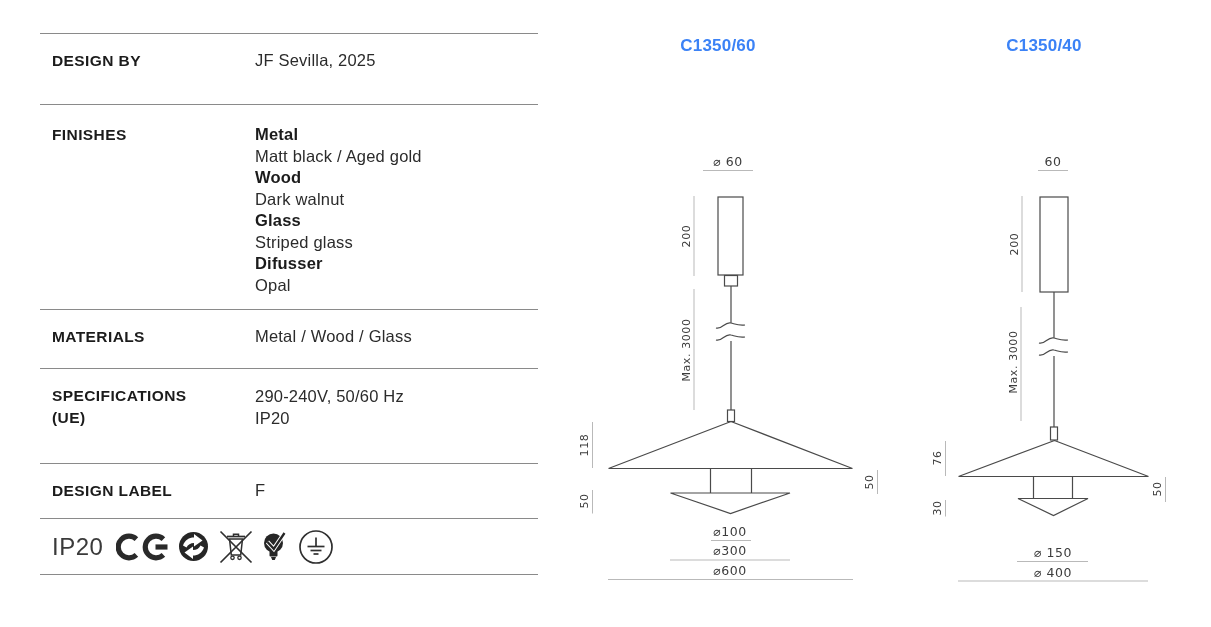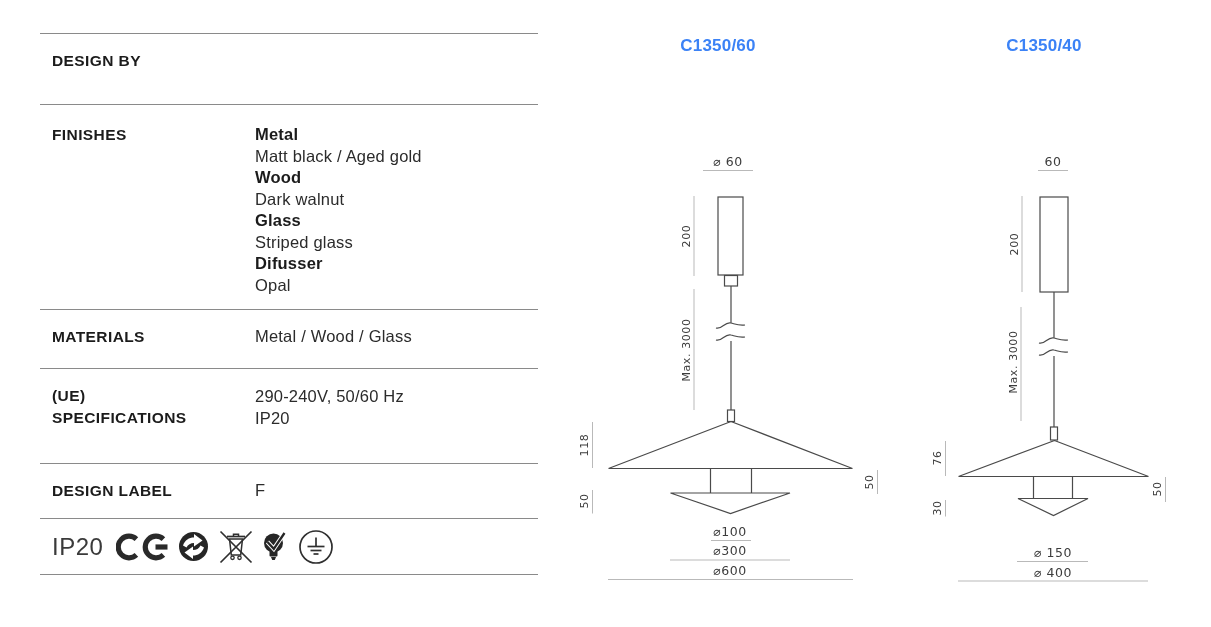--- a/index.html
+++ b/index.html
@@ -36,20 +36,21 @@
 </style>
 </head>
 <body>
 
 <div class="page">
 
   <div class="spec-table">
 
     <div class="row row-design">
       <div class="cell-label">DESIGN BY</div>
+      <div class="cell-value">JF Sevilla, 2025</div>
     </div>
 
     <div class="row row-finishes">
       <div class="cell-label">FINISHES</div>
       <div class="cell-value">
         <div class="fin-b">Metal</div>
         <div>Matt black / Aged gold</div>
         <div class="fin-b">Wood</div>
         <div>Dark walnut</div>
         <div class="fin-b">Glass</div>
@@ -59,22 +60,22 @@
       </div>
     </div>
 
     <div class="row row-materials">
       <div class="cell-label">MATERIALS</div>
       <div class="cell-value">Metal / Wood / Glass</div>
     </div>
 
     <div class="row row-specs">
       <div class="cell-label">
+        <div>SPECIFICATIONS</div>
         <div>(UE)</div>
-        <div>SPECIFICATIONS</div>
       </div>
       <div class="cell-value">
         <div>290-240V, 50/60 Hz</div>
         <div>IP20</div>
       </div>
     </div>
 
     <div class="row row-energy">
       <div class="cell-label">DESIGN LABEL</div>
       <div class="cell-value">F</div>

